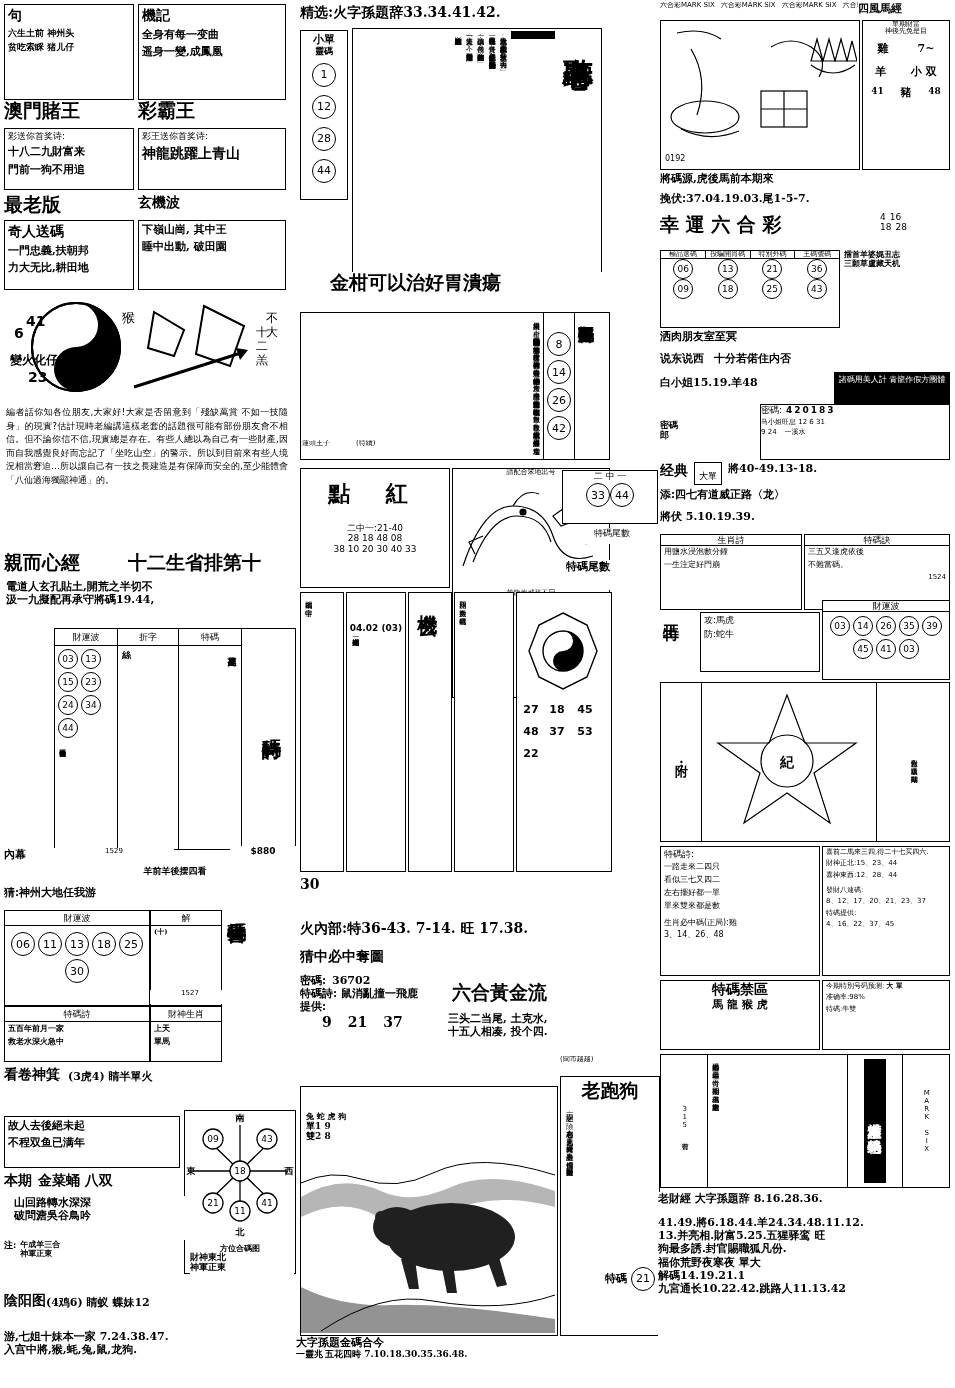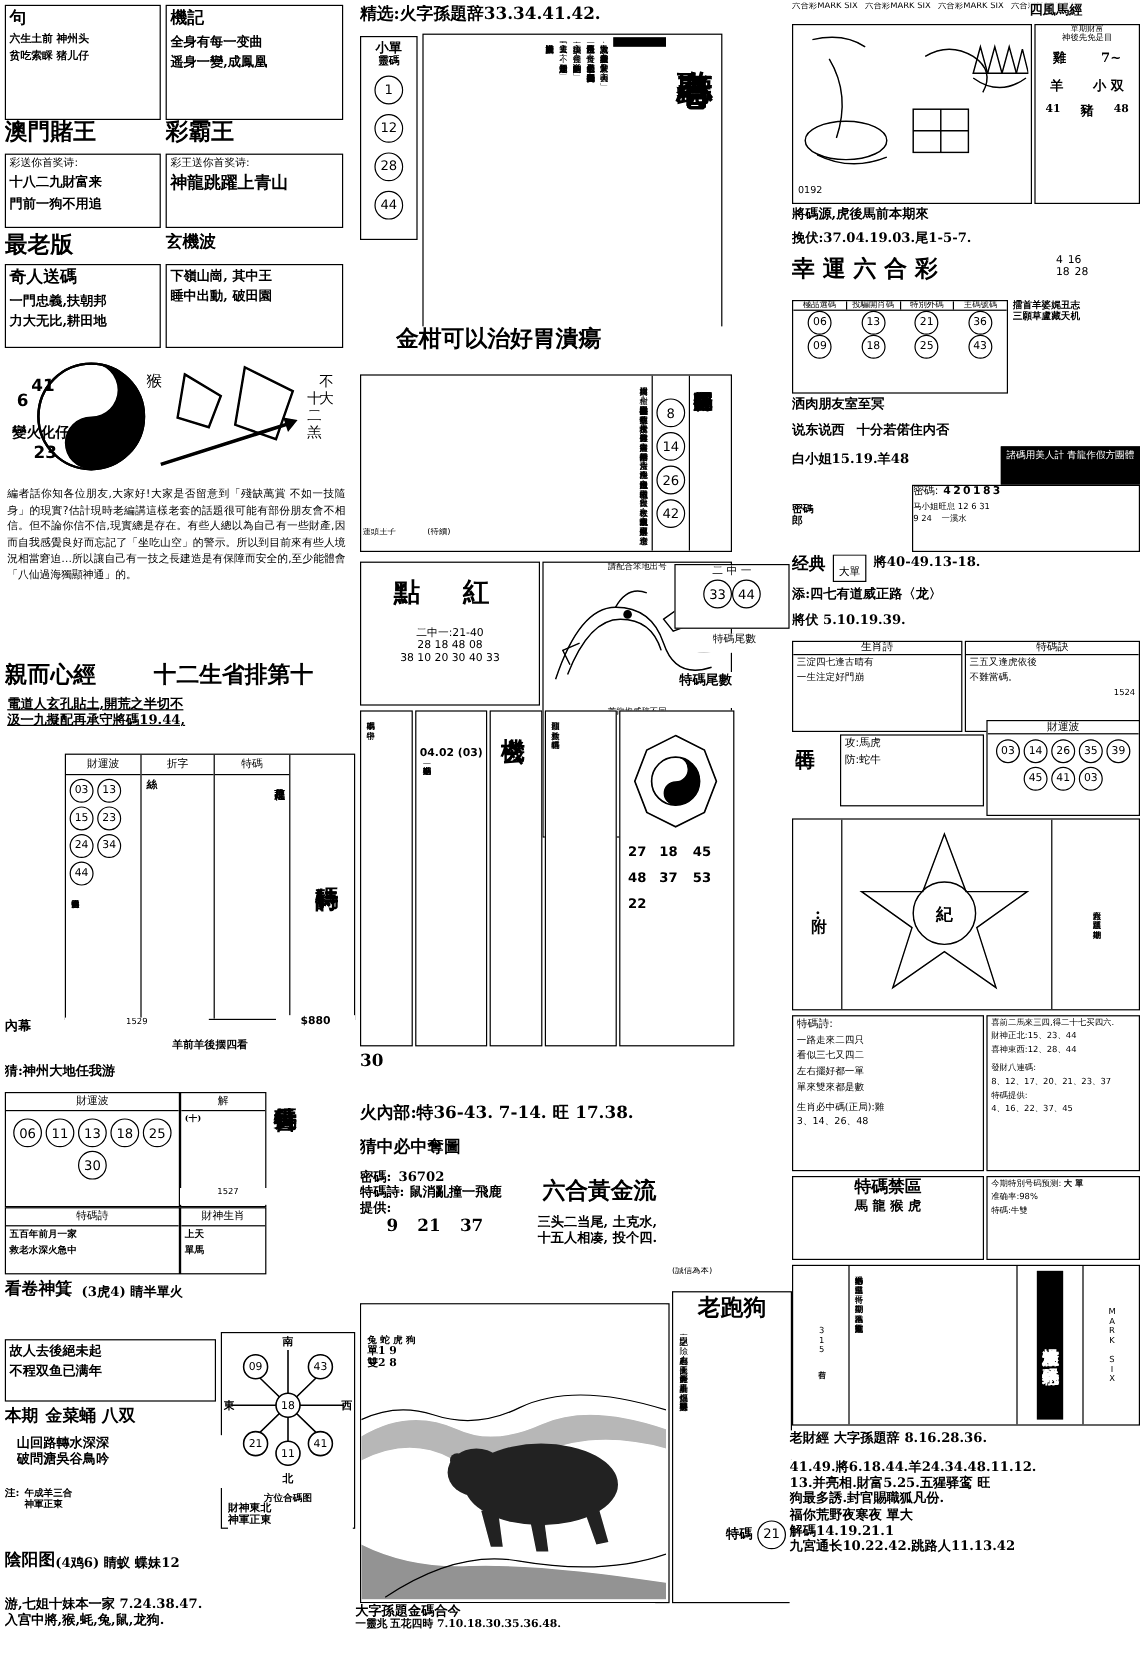--- a/index.html
+++ b/index.html
@@ -110,21 +110,21 @@
   <div class="cell nb" style="left:4px;top:404px;width:286px;height:148px;padding:2px;">
     <div class="sm" style="text-align:justify;line-height:1.5;font-family:'DejaVu Sans',sans-serif;">編者話你知各位朋友,大家好!大家是否留意到「殘缺萬賞 不如一技隨身」的現實?估計現時老編講這樣老套的話題很可能有部份朋友會不相信。但不論你信不信,現實總是存在。有些人總以為自己有一些財產,因而自我感覺良好而忘記了「坐吃山空」的警示。所以到目前來有些人境況相當窘迫…所以讓自己有一技之長建造是有保障而安全的,至少能體會「八仙過海獨顯神通」的。</div>
   </div>
 
   <div class="cell nb" style="left:4px;top:552px;width:120px;height:26px;">
     <div class="hand xl">親而心經</div>
   </div>
   <div class="cell nb" style="left:128px;top:552px;width:168px;height:26px;">
     <div class="hand xl">十二生省排第十</div>
   </div>
-  <div class="cell nb" style="left:4px;top:578px;width:292px;height:48px;padding:2px;text-decoration:underline;">
+  <div class="cell nb" style="left:4px;top:578px;width:292px;height:48px;padding:2px;">
     <div class="hand md">電道人玄孔貼土,開荒之半切不</div>
     <div class="hand md">汲一九擬配再承守將碼19.44,</div>
   </div>
 
   <div class="cell" style="left:54px;top:628px;width:242px;height:222px;">
     <div class="hstack" style="height:100%;">
       <div style="width:62px;border-right:1.5px solid #000;" class="col">
         <div class="sm tc" style="border-bottom:1.5px solid #000;padding:3px 0;">財運波</div>
         <div class="grow" style="padding:3px;">
           <div class="bwrap">
@@ -447,21 +447,21 @@
   </div>
 
   <div class="cell nb" style="left:452px;top:982px;width:200px;height:28px;">
     <div class="hand xl b">六合黃金流</div>
   </div>
   <div class="cell nb" style="left:448px;top:1012px;width:210px;height:46px;">
     <div class="hand md">三头二当尾, 土克水,</div>
     <div class="hand md">十五人相凑, 投个四.</div>
   </div>
   <div class="cell nb" style="left:560px;top:1056px;width:100px;height:16px;">
-    <div class="tiny">(誠信為本)</div>
+    <div class="tiny">(閩市越越)</div>
   </div>
 
   <div class="cell" style="left:300px;top:1086px;width:258px;height:250px;">
     <svg width="254" height="246" viewBox="0 0 254 246">
       <rect x="0" y="0" width="254" height="246" fill="#fff"></rect>
       <g fill="#000" opacity="0.85">
         <path d="M0 110 q40 -24 80 -6 q30 14 70 -4 q40 -18 104 4 l0 16 q-60 -16 -104 4 q-44 20 -76 4 q-34 -18 -74 2 z" opacity="0.35"></path>
         <ellipse cx="150" cy="150" rx="64" ry="34"></ellipse>
         <ellipse cx="96" cy="140" rx="24" ry="20"></ellipse>
         <circle cx="80" cy="130" r="6"></circle>
@@ -656,21 +656,21 @@
   </div>
   <div class="cell nb" style="left:660px;top:488px;width:290px;height:22px;">
     <div class="hand md">添:四七有道威正路〈龙〉</div>
   </div>
   <div class="cell nb" style="left:660px;top:510px;width:290px;height:22px;">
     <div class="hand md">將伏 5.10.19.39.</div>
   </div>
 
   <div class="cell" style="left:660px;top:534px;width:142px;height:76px;">
     <div class="sm tc" style="border-bottom:1.5px solid #000;">生肖詩</div>
-    <div class="xs pad">三淀四七逢古晴有</div>
+    <div class="xs pad">用鹽水浸泡數分鐘</div>
     <div class="xs pad">一生注定好門崩</div>
   </div>
   <div class="cell" style="left:804px;top:534px;width:146px;height:76px;">
     <div class="sm tc" style="border-bottom:1.5px solid #000;">特碼訣</div>
     <div class="xs pad">三五又逢虎依後</div>
     <div class="xs pad">不難當碼。</div>
     <div class="tiny tr pad">1524</div>
   </div>
 
   <div class="cell nb" style="left:660px;top:612px;width:40px;height:60px;">

